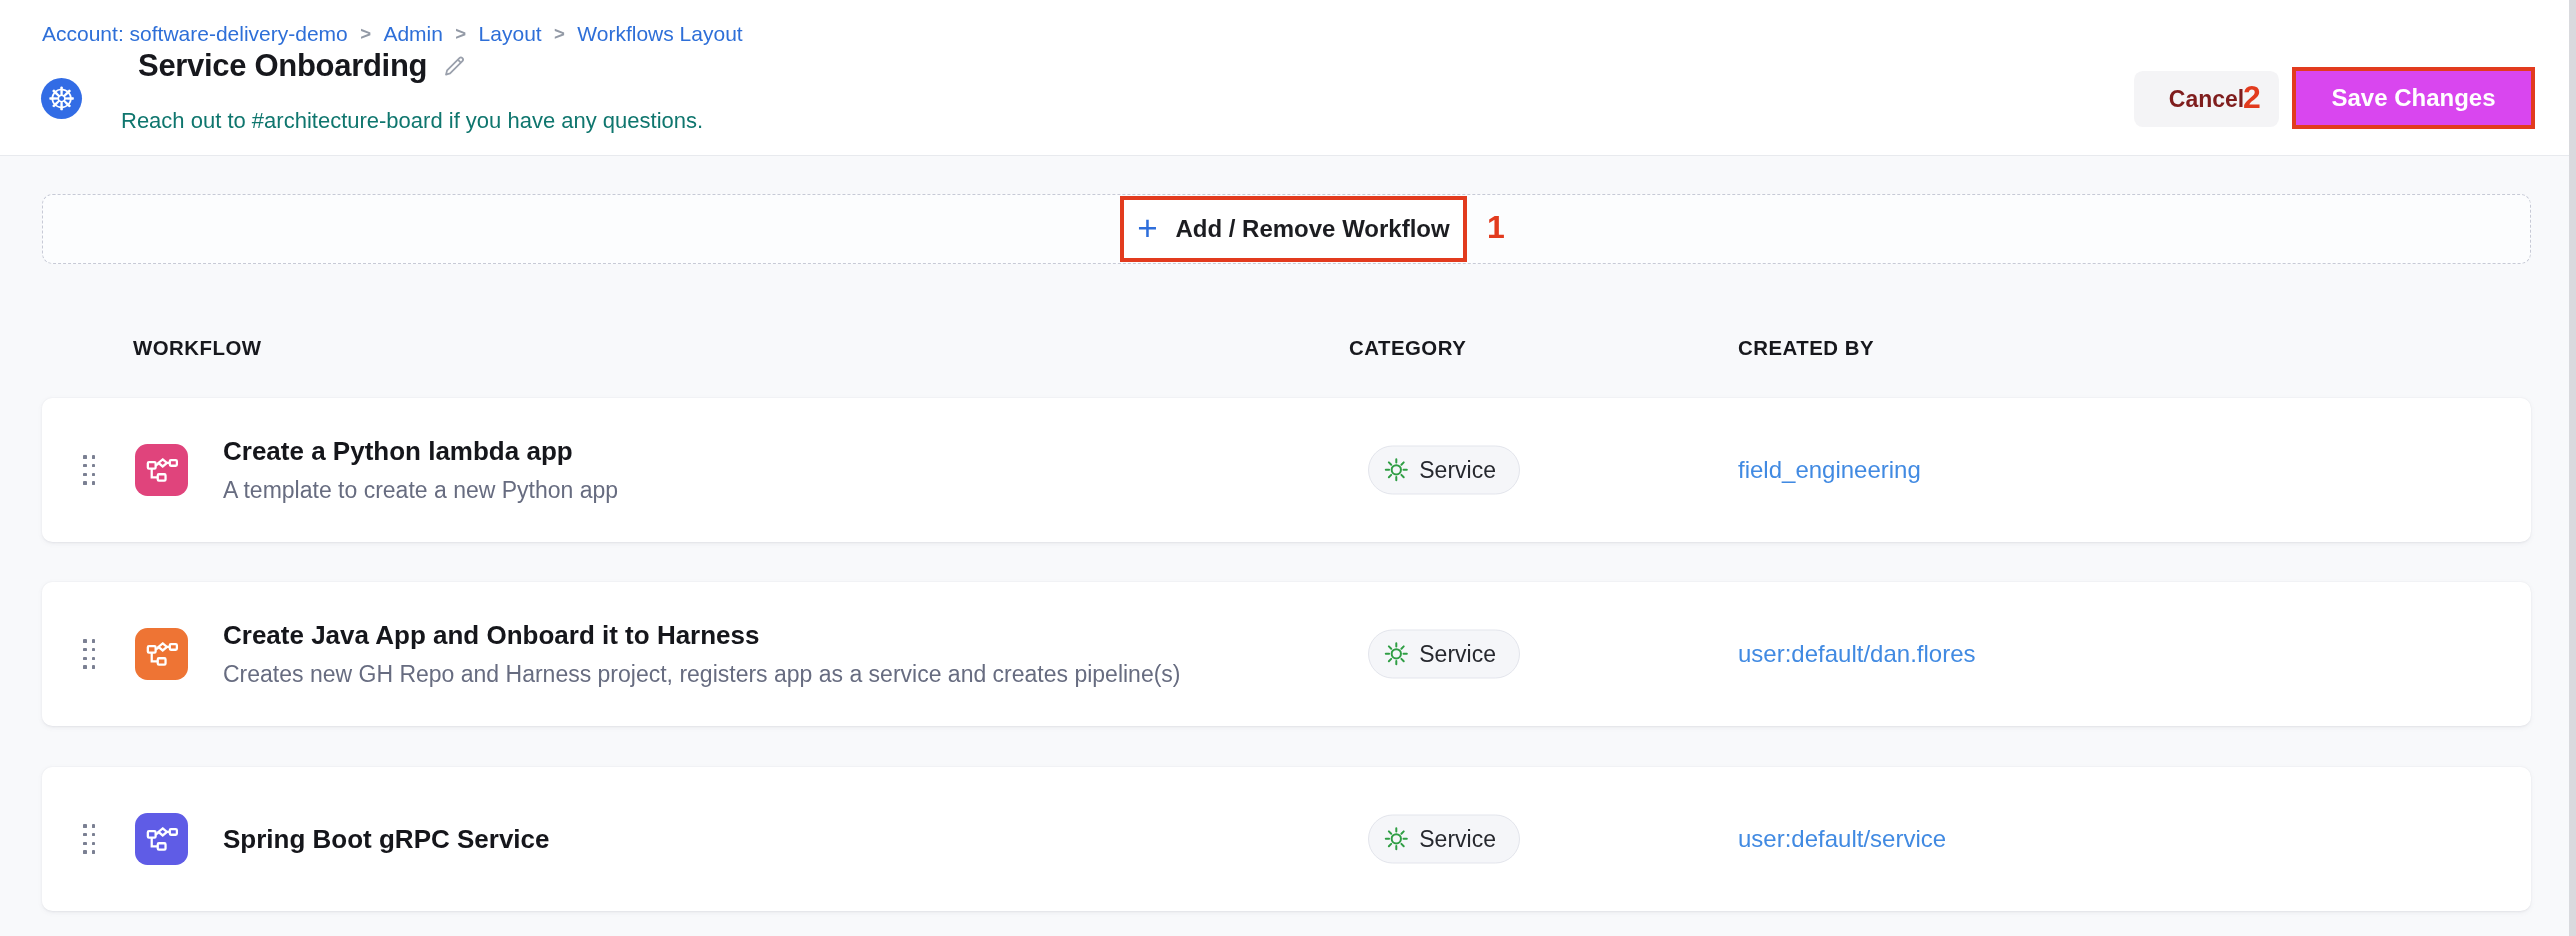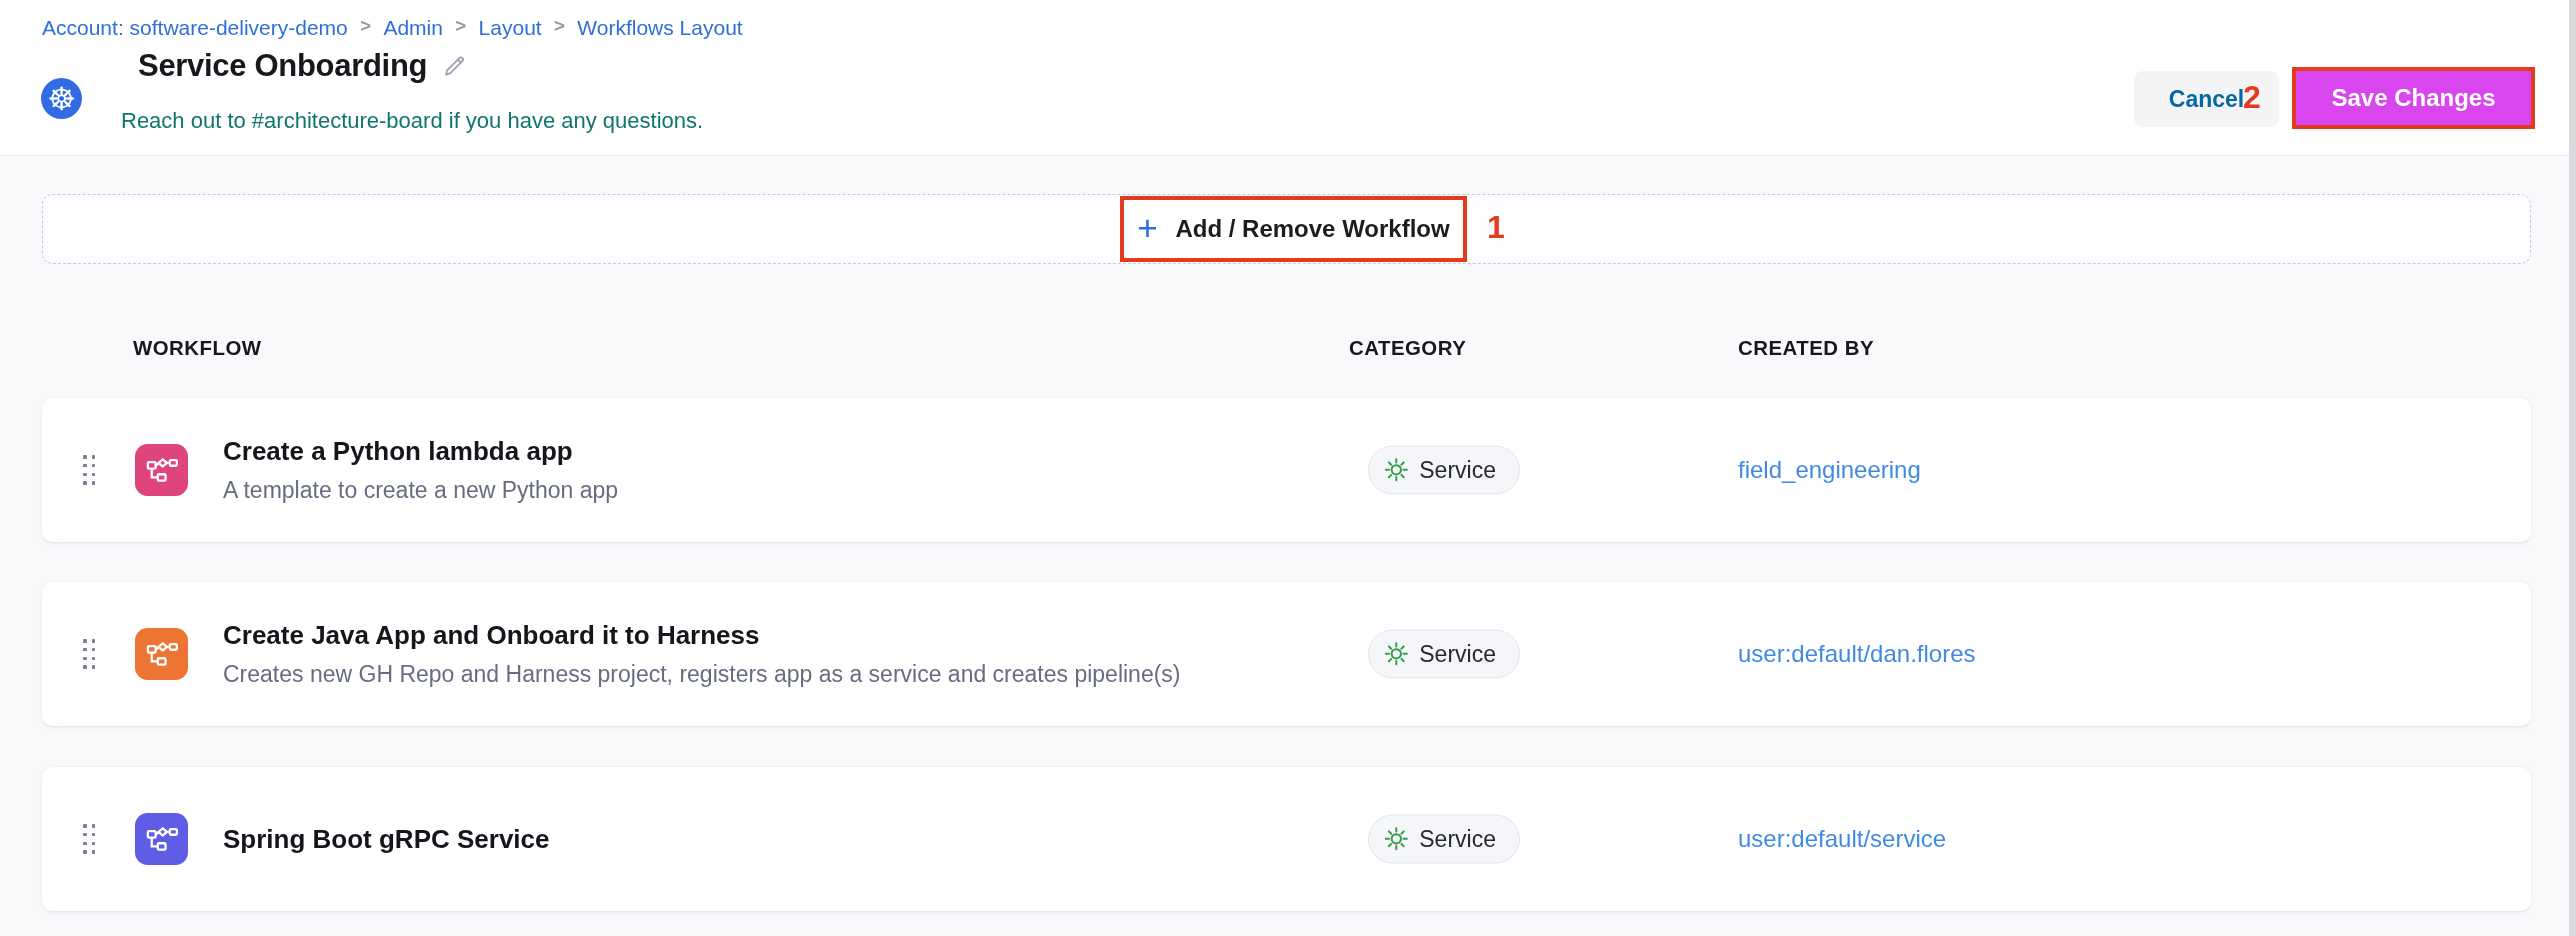--- a/index.html
+++ b/index.html
@@ -1,32 +1,32 @@
 <!DOCTYPE html>
 <html style="font-size:14px"><head>
 <meta charset="utf-8">
 <style>
   * { margin:0; padding:0; box-sizing:border-box; }
   html,body { width:2576px; height:937px; }
   body { font-family:"Liberation Sans", sans-serif; background:#f8f9fb; position:relative; overflow:hidden; }
 
   
   .header { position:absolute; left:0; top:0; width:2576px; height:156px; background:#ffffff; border-bottom:1.8px solid #e8eaee; }
-  .breadcrumb { position:absolute; left:42px; top:16px; display:flex; align-items:flex-start; gap:12.4px; font-size:21px; }
+  .breadcrumb { position:absolute; left:42px; top:16px; display:flex; align-items:flex-end; gap:12.4px; font-size:21px; }
   .crumb { color:#2e6fd8; text-decoration:none; cursor:pointer; }
   .crumb-sep { color:#939aa6; font-size:18.6px; font-weight:700; transform:translateY(-0.9px); }
   .title-row { position:absolute; left:122px; top:48px; display:flex; align-items:center; gap:14px;margin-left:16px; }
   .page-title { font-size:31px; font-weight:700; color:#17181d; letter-spacing:-0.3px; }
   .pencil { width:26.6px; height:26.6px; }
   .k8s-badge { position:absolute; left:41px; top:78px; width:41px; height:41px; border-radius:50%;
                color:#fff; display:flex; align-items:center; justify-content:center; font-size:32px; line-height:1; }
   .subtitle { position:absolute; left:121px; top:108px; font-size:22px; color:#0f766e; }
 
   .cancel-btn { position:absolute; left:2134px; top:71px; width:145px; height:56px; background:#f4f4f6;
-                border:none; border-radius:8.9px; color:#0369a1; font-weight:700; font-size:23px;
+                border:none; border-radius:8.9px; color:#7f1d1d; font-weight:700; font-size:23px;
                 font-family:inherit; display:flex; align-items:center; justify-content:center; cursor:pointer; }
   .save-wrap { position:absolute; left:2292px; top:67px; width:243px; height:62px; border:4.4px solid #e23b1e; }
   .save-btn { width:100%; height:100%; border:none; background:#8fb0e5; color:#ffffff; font-weight:700;
               font-size:24px; font-family:inherit; display:flex; align-items:center; justify-content:center; cursor:pointer; }
   .som-num { position:absolute; font-size:32px; font-weight:700; color:#e23b1e; line-height:1; }
   .som-2 { left:2243px; top:81px; }
   .som-1 { left:1487px; top:211px; }
 
   
   .dashed-box { position:absolute; left:42px; top:194px; width:2489px; height:70px; border:1.8px dashed #c7cad6;
@@ -67,21 +67,21 @@
   .scroll-strip { position:absolute; right:0; top:0; width:7px; height:937px; background:#d9dade; }
 </style>
 </head>
 <body>
 
 <div class="header">
 
   <nav class="breadcrumb">
     <a class="crumb" style="color: rgb(46, 111, 216);">Account: software-delivery-demo</a>
     <span class="crumb-sep">&gt;</span>
-    <a class="crumb" style="color: rgb(46, 111, 216);">Admin</a>
+    <a class="crumb" style="color: rgb(46, 111, 216); margin-top: 6px;">Admin</a>
     <span class="crumb-sep">&gt;</span>
     <a class="crumb" style="color: rgb(46, 111, 216);">Layout</a>
     <span class="crumb-sep">&gt;</span>
     <a class="crumb" style="color: rgb(46, 111, 216);">Workflows Layout</a>
   </nav>
 
   <div class="k8s-badge" style="background: rgb(50, 108, 229);">☸</div>
 
   <div class="title-row">
     <h1 class="page-title">Service Onboarding</h1>

